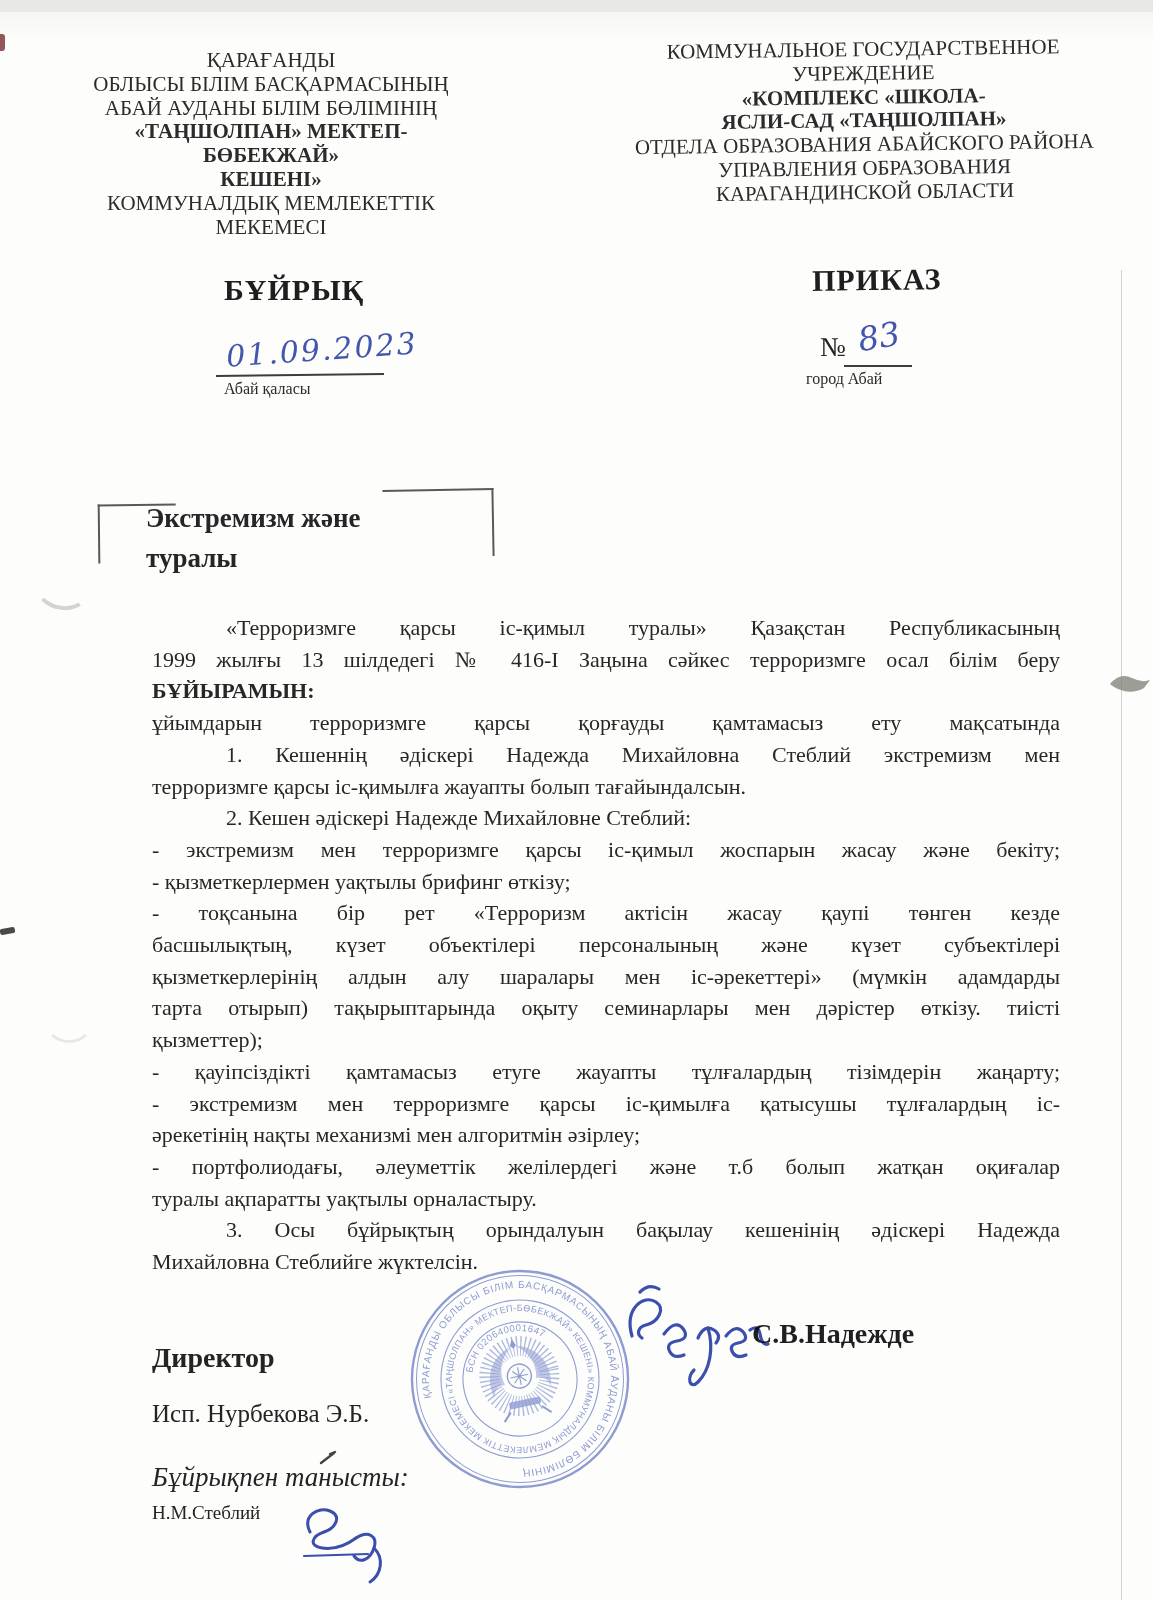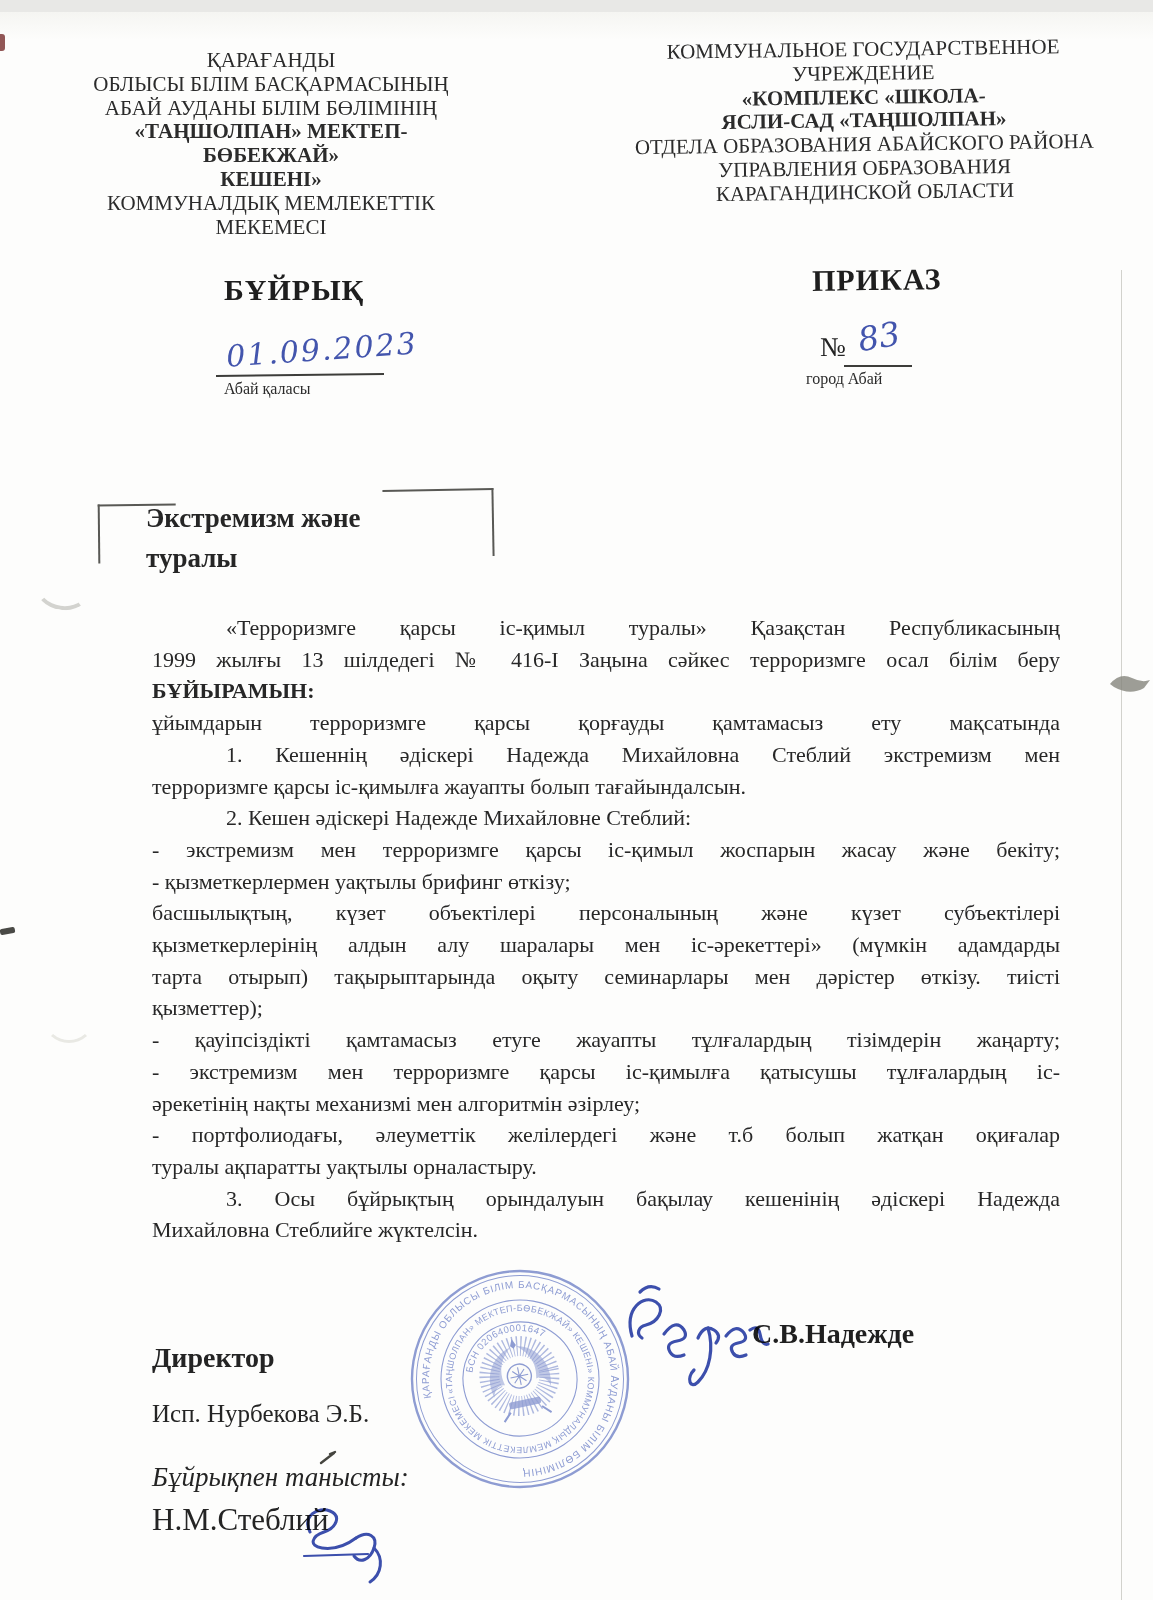--- a/index.html
+++ b/index.html
@@ -37,21 +37,21 @@
   .body-block{left:152px;top:600px;width:908px;font-size:22px;color:#272727;}
   .bline{line-height:31.7px;min-height:31.7px;text-align:left;}
   .bline.jst{text-align:justify;text-align-last:justify;}
   .bline.ind{text-indent:74px;}
 
   
   .director{left:152px;top:1330px;font-size:28px;font-weight:bold;}
   .director-name{left:752px;top:1306px;font-size:28px;font-weight:bold;color:#1f1f1f;}
   .executor{left:152px;top:1388px;font-size:25px;}
   .acq-label{left:152px;top:1450px;font-size:27px;font-style:italic;}
-  .acq-name{left:152px;top:1490px;font-size:31px;}
+  .acq-name{left:152px;top:1490px;font-size:19px;}
 
   .stamp-wrap{left:405px;top:1252px;width:230px;height:230px;transform:rotate(-12deg);mix-blend-mode:multiply;opacity:.88;}
   .sig-a{left:602px;top:1266px;mix-blend-mode:multiply;}
   .sig-b{left:296px;top:1484px;mix-blend-mode:multiply;}
   .tick{left:318px;top:1438px;}
 
   
   .edge-line{left:1121px;top:258px;width:1.4px;height:1330px;background:#d2d2cd;}
   .edge-smudge{left:1106px;top:656px;}
   .smudge-crescent{left:36px;top:556px;width:46px;height:34px;border:4px solid transparent;border-bottom-color:#c6c6c0;border-radius:50%;transform:rotate(8deg);opacity:.75;}
@@ -111,20 +111,21 @@
 
   <div class="bline ind jst">«Терроризмге қарсы іс-қимыл туралы» Қазақстан Республикасының</div>
       <div class="bline jst">1999 жылғы 13 шілдедегі № 416-I Заңына сәйкес терроризмге осал білім беру</div>
       <div class="bline b">БҰЙЫРАМЫН:</div>
       <div class="bline jst">ұйымдарын терроризмге қарсы қорғауды қамтамасыз ету мақсатында</div>
       <div class="bline ind jst">1. Кешеннің әдіскері Надежда Михайловна Стеблий экстремизм мен</div>
       <div class="bline">терроризмге қарсы іс-қимылға жауапты болып тағайындалсын.</div>
       <div class="bline ind">2. Кешен әдіскері Надежде Михайловне Стеблий:</div>
       <div class="bline jst">- экстремизм мен терроризмге қарсы іс-қимыл жоспарын жасау және бекіту;</div>
       <div class="bline">- қызметкерлермен уақтылы брифинг өткізу;</div>
+      <div class="bline jst">- тоқсанына бір рет «Терроризм актісін жасау қаупі төнген кезде</div>
       <div class="bline jst">басшылықтың, күзет объектілері персоналының және күзет субъектілері</div>
       <div class="bline jst">қызметкерлерінің алдын алу шаралары мен іс-әрекеттері» (мүмкін адамдарды</div>
       <div class="bline jst">тарта отырып) тақырыптарында оқыту семинарлары мен дәрістер өткізу. тиісті</div>
       <div class="bline">қызметтер);</div>
       <div class="bline jst">- қауіпсіздікті қамтамасыз етуге жауапты тұлғалардың тізімдерін жаңарту;</div>
       <div class="bline jst">- экстремизм мен терроризмге қарсы іс-қимылға қатысушы тұлғалардың іс-</div>
       <div class="bline">әрекетінің нақты механизмі мен алгоритмін әзірлеу;</div>
       <div class="bline jst">- портфолиодағы, әлеуметтік желілердегі және т.б болып жатқан оқиғалар</div>
       <div class="bline">туралы ақпаратты уақтылы орналастыру.</div>
       <div class="bline ind jst">3. Осы бұйрықтың орындалуын бақылау кешенінің әдіскері Надежда</div>

